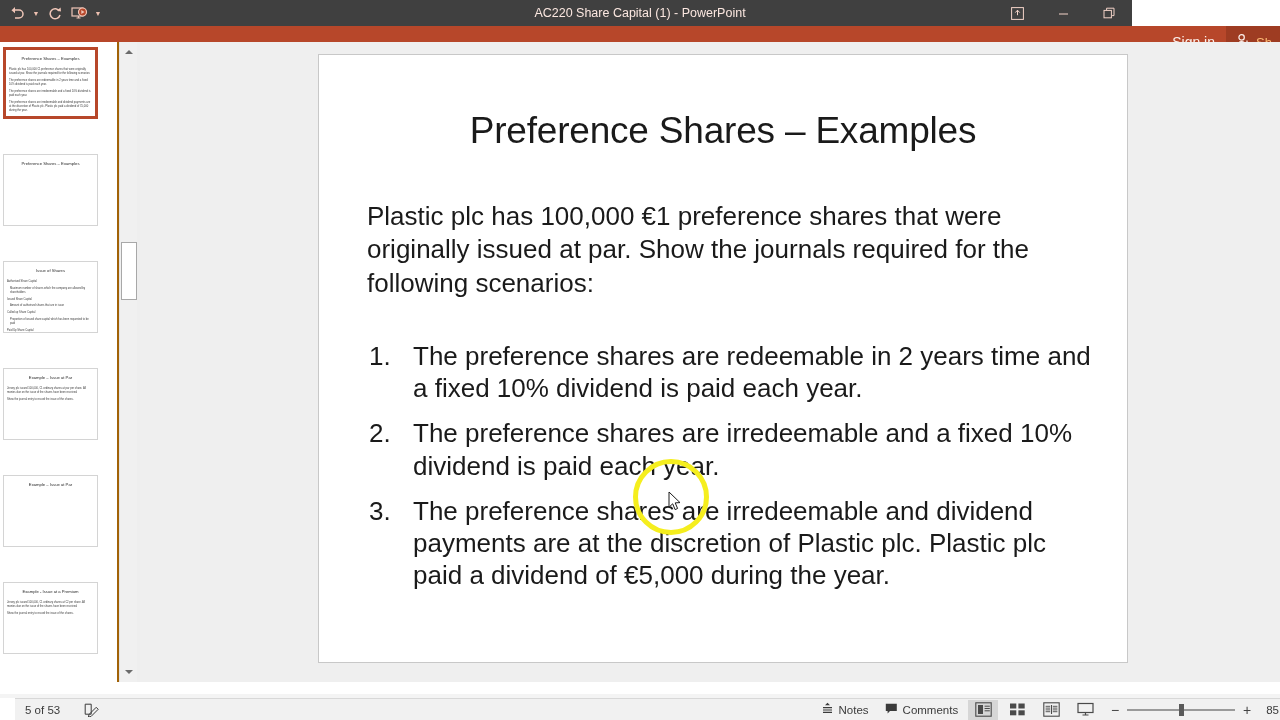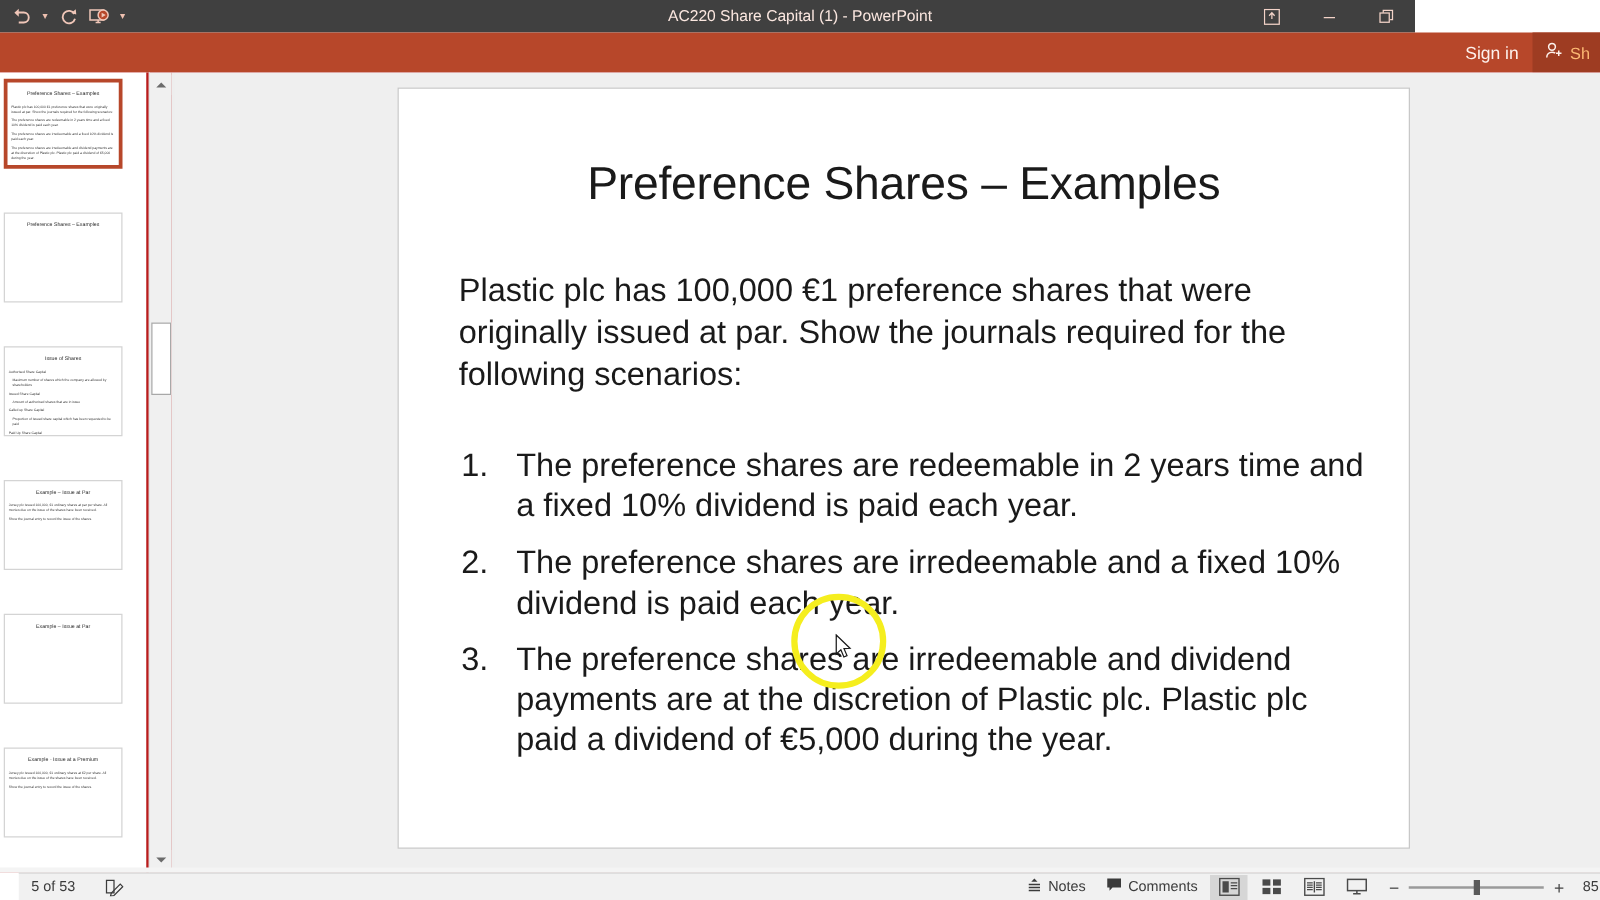--- a/index.html
+++ b/index.html
@@ -59,22 +59,22 @@
   .signin { position: absolute; right: 65px; top: 0; height: 32px; display: flex; align-items: center;
     color: #fdf1ec; font-size: 14px; }
   .share-btn {
     position: absolute; right: 0; top: 0; height: 32px; background: #9e3c22;
     display: flex; align-items: center; gap: 5px; padding: 0 8px 0 10px;
     color: #fdba74; font-size: 13px; white-space: nowrap; overflow: hidden;
   }
 
   
   .workspace {
-    position: absolute; left: 0; top: 58px; width: 1280px; height: 640px;
-    background: #b91c1c;
+    position: absolute; left: 0; top: 42px; width: 1280px; height: 640px;
+    background: #a16207;
   }
 
   
   .thumbpane {
     position: absolute; left: 0; top: 0; width: 117px; height: 640px;
     background: #ffffff; overflow: hidden;
   }
   .thumb {
     position: absolute; left: 3px; width: 95px; height: 72px;
     background: #ffffff; border: 1px solid #d4d4d4; overflow: hidden;

